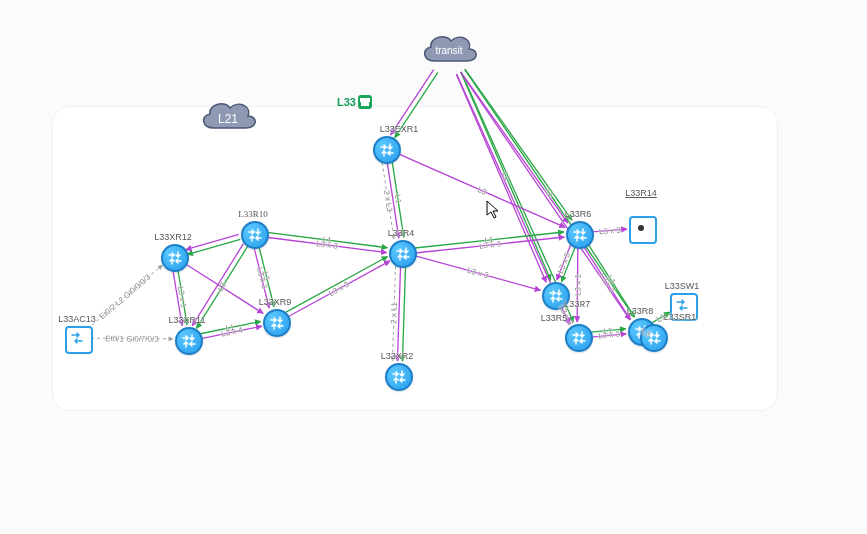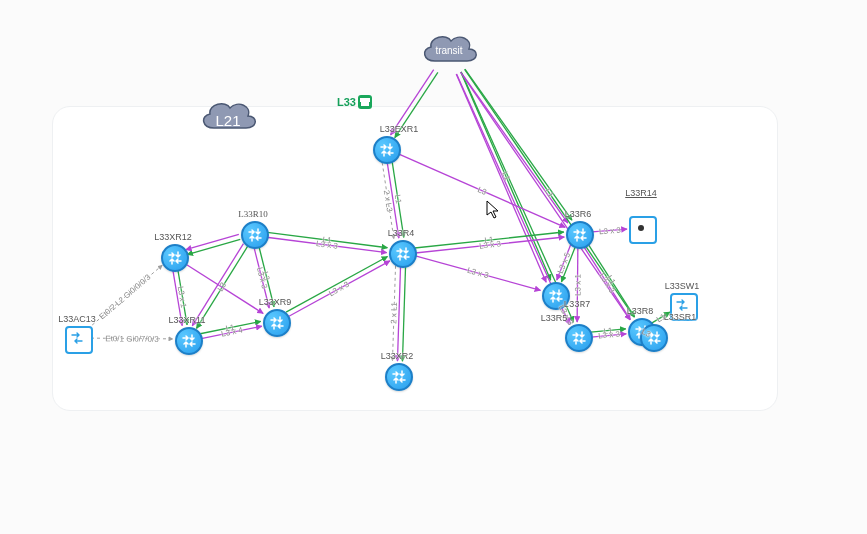--- a/index.html
+++ b/index.html
@@ -174,21 +174,21 @@
 </svg>
 
 <div id="nodes-layer">
     <div class="cloud" style="left: 415px; top: 29px;"><svg viewBox="0 0 68 40">
         <path d="M20 32 C8 32 6 20 16 18 C14 8 32 4 36 12 C44 4 58 10 54 20 C64 20 64 32 52 32 Z" fill="#8f99b3" stroke="#4b5873" stroke-width="1.5"></path>
       </svg></div>
     <div class="node-label" style="left: 449px; top: 45px; font-size: 10px; color: rgb(255, 255, 255); text-shadow: none;">transit</div>
     <div class="cloud" style="left: 194px; top: 96px;"><svg viewBox="0 0 68 40">
         <path d="M20 32 C8 32 6 20 16 18 C14 8 32 4 36 12 C44 4 58 10 54 20 C64 20 64 32 52 32 Z" fill="#8f99b3" stroke="#4b5873" stroke-width="1.5"></path>
       </svg></div>
-    <div class="node-label" style="left: 228px; top: 112px; font-size: 15px; color: rgb(255, 255, 255); text-shadow: none;">L21</div>
+    <div class="node-label" style="left: 228px; top: 112px; font-size: 12px; color: rgb(255, 255, 255); text-shadow: none;">L21</div>
     <div class="router" style="left: 385px; top: 148px;">
       <svg viewBox="0 0 24 24">
         <g stroke="#fff" stroke-width="1.5" fill="none" stroke-linecap="round">
           <path d="M6 9 L11 9 M9 7 L11 9 L9 11"></path>
           <path d="M18 15 L13 15 M15 13 L13 15 L15 17"></path>
           <path d="M9 18 L9 13 M7 15 L9 13 L11 15"></path>
           <path d="M15 6 L15 11 M13 9 L15 11 L17 9"></path>
         </g>
       </svg>
     </div>

